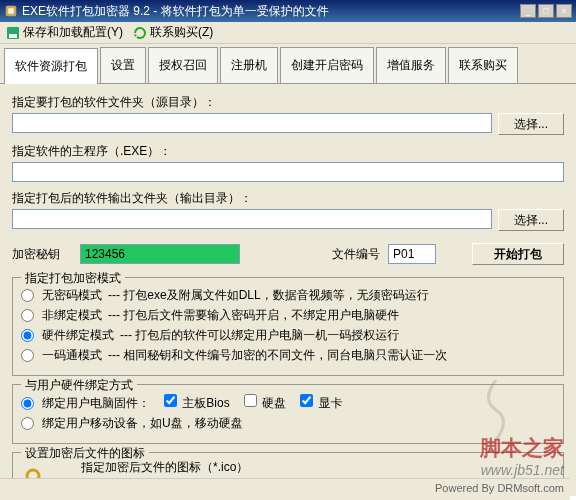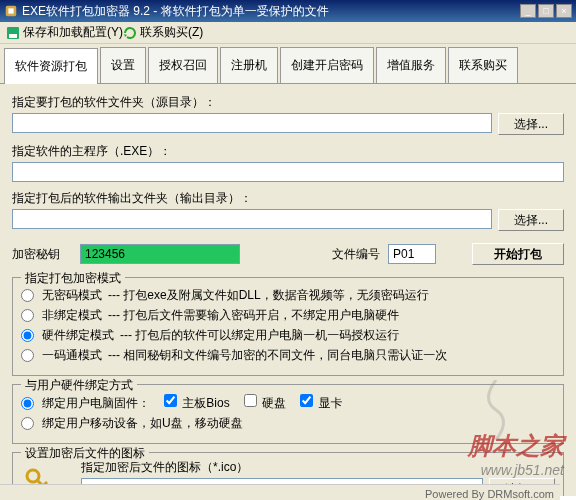--- a/index.html
+++ b/index.html
@@ -2,21 +2,21 @@
 <html><head>
 <meta charset="utf-8">
 <style>
 * { box-sizing: border-box; margin: 0; padding: 0; }
 body { font-family: "Microsoft YaHei", SimSun, Arial, sans-serif; font-size: 12px; background: #fff; width: 576px; height: 500px; overflow: hidden; position: relative; }
 .titlebar { background: linear-gradient(#0a246a, #3a6ea5); color: #fff; height: 22px; display: flex; align-items: center; padding: 0 4px; }
 .titlebar-icon { width: 14px; height: 14px; margin-right: 4px; }
 .titlebar-text { flex: 1; font-weight: normal; font-size: 12px; }
 .titlebar-btns { display: flex; gap: 2px; }
 .titlebar-btn { width: 16px; height: 14px; background: #d4d0c8; border: 1px solid #888; font-size: 9px; text-align: center; line-height: 12px; cursor: pointer; }
-.menubar { background: #ece9d8; height: 22px; display: flex; align-items: center; padding: 0 6px; border-bottom: 1px solid #ccc; }
+.menubar { background: #ece9d8; height: 22px; display: flex; align-items: center; padding: 0 6px; gap: 10px; border-bottom: 1px solid #ccc; }
 .menu-item { display: flex; align-items: center; gap: 3px; cursor: pointer; }
 .menu-icon { width: 14px; height: 14px; }
 .tabs { display: flex; border-bottom: 1px solid #999; background: #ece9d8; padding: 3px 4px 0 4px; gap: 2px; }
 .tab { padding: 9px 10px; border: 1px solid #999; border-bottom: none; background: #f5f5f0; cursor: pointer; font-size: 12px; }
 .tab.active { background: #fff; position: relative; top: 1px; }
 .content { padding: 10px 12px; background: #ece9d8; height: calc(100% - 44px - 26px - 18px); overflow: auto; }
 .field-block { margin-bottom: 8px; }
 .field-label { font-size: 12px; margin-bottom: 2px; }
 .field-row { display: flex; gap: 6px; }
 .text-input { flex: 1; height: 20px; border: 1px solid #7f9db9; background: #fff; padding: 0 4px; font-size: 12px; }
@@ -26,23 +26,23 @@
 .key-label { width: 60px; }
 .key-input { width: 160px; height: 20px; border: 1px solid #7f9db9; background: #22c55e; padding: 0 4px; font-size: 12px; }
 .fileno-input { width: 48px; height: 20px; border: 1px solid #7f9db9; background: #fff; padding: 0 4px; font-size: 12px; }
 .groupbox { border: 1px solid #999; margin-bottom: 8px; padding: 6px 8px 8px 8px; position: relative; background: #ece9d8; }
 .groupbox-title { position: absolute; top: -8px; left: 8px; background: #ece9d8; padding: 0 4px; font-size: 12px; }
 .radio-row { display: flex; align-items: center; gap: 6px; margin: 3px 0; font-size: 12px; }
 .radio-row input { margin-right: 2px; }
 .check-row { display: flex; align-items: center; gap: 14px; margin: 3px 0 3px 18px; font-size: 12px; }
 .icon-row { display: flex; align-items: flex-end; gap: 24px; }
 .key-icon { width: 36px; height: 36px; }
-.statusbar { position: absolute; bottom: 0; left: 0; right: 16px; height: 16px; background: #ece9d8; border-top: 1px solid #ccc; font-size: 11px; text-align: right; padding: 0 6px; line-height: 18px; color: #666; }
+.statusbar { position: absolute; bottom: 0; left: 0; right: 6px; height: 22px; background: #ece9d8; border-top: 1px solid #ccc; font-size: 11px; text-align: right; padding: 0 6px; line-height: 18px; color: #666; }
 .watermark { position: absolute; right: 12px; bottom: 22px; pointer-events: none; text-align: right; }
-.watermark .line1 { font-size: 24px; font-family: "KaiTi", serif; color: rgba(180,30,30,0.7); font-weight: bold; font-style: italic; }
+.watermark .line1 { font-size: 21px; font-family: "KaiTi", serif; color: rgba(180,30,30,0.7); font-weight: bold; }
 .watermark .line2 { font-size: 14px; color: rgba(80,80,80,0.6); font-style: italic; }
 .silk { position: absolute; right: 60px; bottom: 60px; width: 40px; height: 60px; opacity: 0.3; pointer-events: none; }
 </style>
 </head>
 <body>
 
 <div class="titlebar">
   <svg class="titlebar-icon" viewBox="0 0 16 16">
       <rect fill="#d4a84a" x="2" y="2" width="12" height="12" rx="2"></rect>
       <rect fill="#fff" x="5" y="5" width="6" height="6"></rect>

